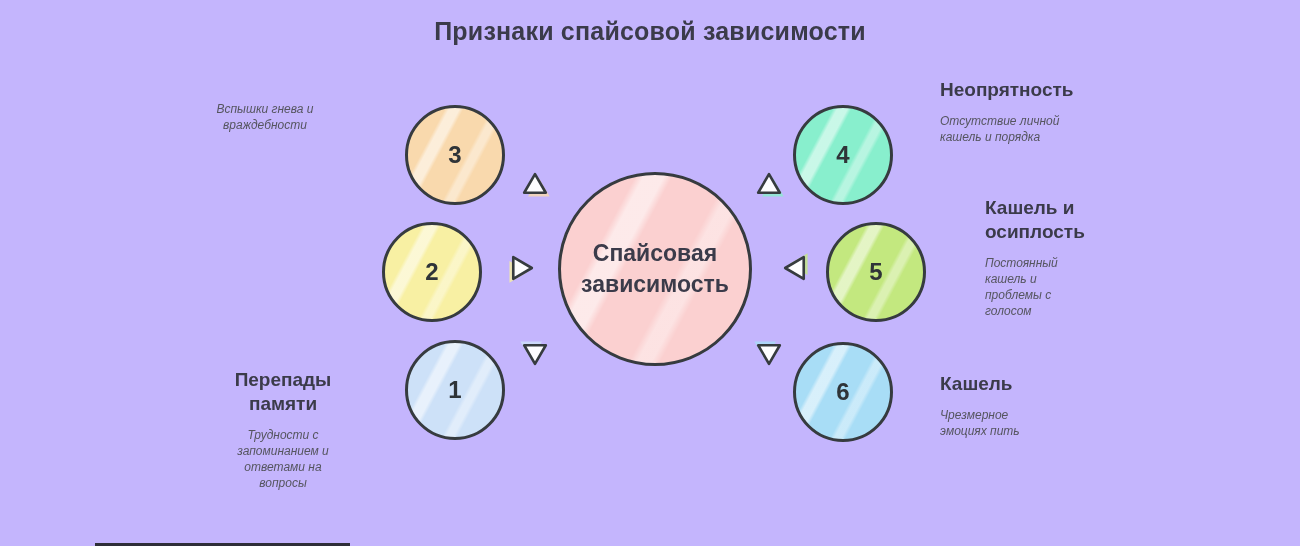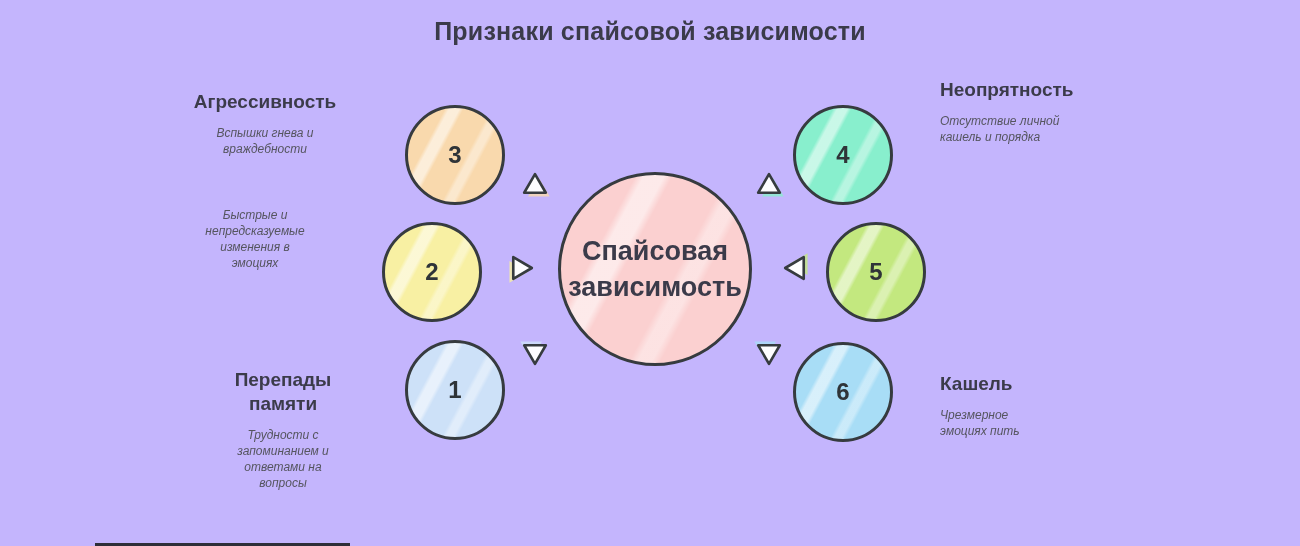--- a/index.html
+++ b/index.html
@@ -36,21 +36,21 @@
     display:flex; align-items:center; justify-content:center;
     background-color:var(--c,#eee);
     background-image:
       linear-gradient(118deg, transparent 26%, rgba(255,255,255,.55) 29%, rgba(255,255,255,.55) 36%, transparent 39%),
       linear-gradient(118deg, transparent 58%, rgba(255,255,255,.40) 61%, rgba(255,255,255,.40) 66%, transparent 69%);
   }
   .circle.small  { width:100px; height:100px; }
   .circle.center { left:558px; top:172px; width:194px; height:194px; border-width:3.5px; }
   .n { font-size:24px; font-weight:700; color:#2f3438; }
   .center-label {
-    font-size:27px; font-weight:700; color:#3b3b4a;
+    font-size:23px; font-weight:700; color:#3b3b4a;
     text-align:center; line-height:1.35; white-space:pre-line; padding:0 14px;
   }
 
   
   .arrow { position:absolute; width:34px; height:34px; }
   .arrow svg { display:block; overflow:visible; }
   .arrow .shadow { fill:currentColor; opacity:.8; }
   .arrow .body   { fill:#fdfdff; stroke:#363b3f; stroke-width:3.4px; stroke-linejoin:round; }
   .arrow.dir-right svg { transform:rotate(90deg); }
   .arrow.dir-down  svg { transform:rotate(180deg); }
@@ -59,47 +59,50 @@
   .bottom-line { position:absolute; left:95px; bottom:0; width:255px; height:3px; background:#2e2e38; }
 </style>
 </head>
 <body>
 
 <div class="stage" style="background-color: #c4b5fd;">
 
   <h1 class="title">Признаки спайсовой зависимости</h1>
 
   <div class="txt align-center" style="left:150px; top:90px;">
-    <div class="h">Агрессивность</div>
     <div class="d">Вспышки гнева и
 враждебности</div>
   </div>
 
   <div class="txt align-center" style="left:140px; top:196px;">
-    <div class="d">Быстрые и
-непредсказуемые
-изменения в
-эмоциях</div>
   </div>
 
   <div class="txt align-center" style="left:168px; top:368px;">
     <div class="h">Перепады
 памяти</div>
     <div class="d">Трудности с
 запоминанием и
 ответами на
 вопросы</div>
   </div>
 
   <div class="txt align-left" style="left:940px; top:78px;">
     <div class="h">Неопрятность</div>
     <div class="d">Отсутствие личной
 кашель и порядка</div>
   </div>
 
+  <div class="txt align-left" style="left:985px; top:196px;">
+    <div class="h">Кашель и
+осиплость</div>
+    <div class="d">Постоянный
+кашель и
+проблемы с
+голосом</div>
+  </div>
 
   <div class="txt align-left" style="left:940px; top:372px;">
     <div class="h">Кашель</div>
     <div class="d">Чрезмерное
 эмоциях пить</div>
   </div>
 
   <div class="circle small" style="left: 405px; top: 105px; --c: #f9d9ad;">
     <span class="n">3</span>
   </div>

